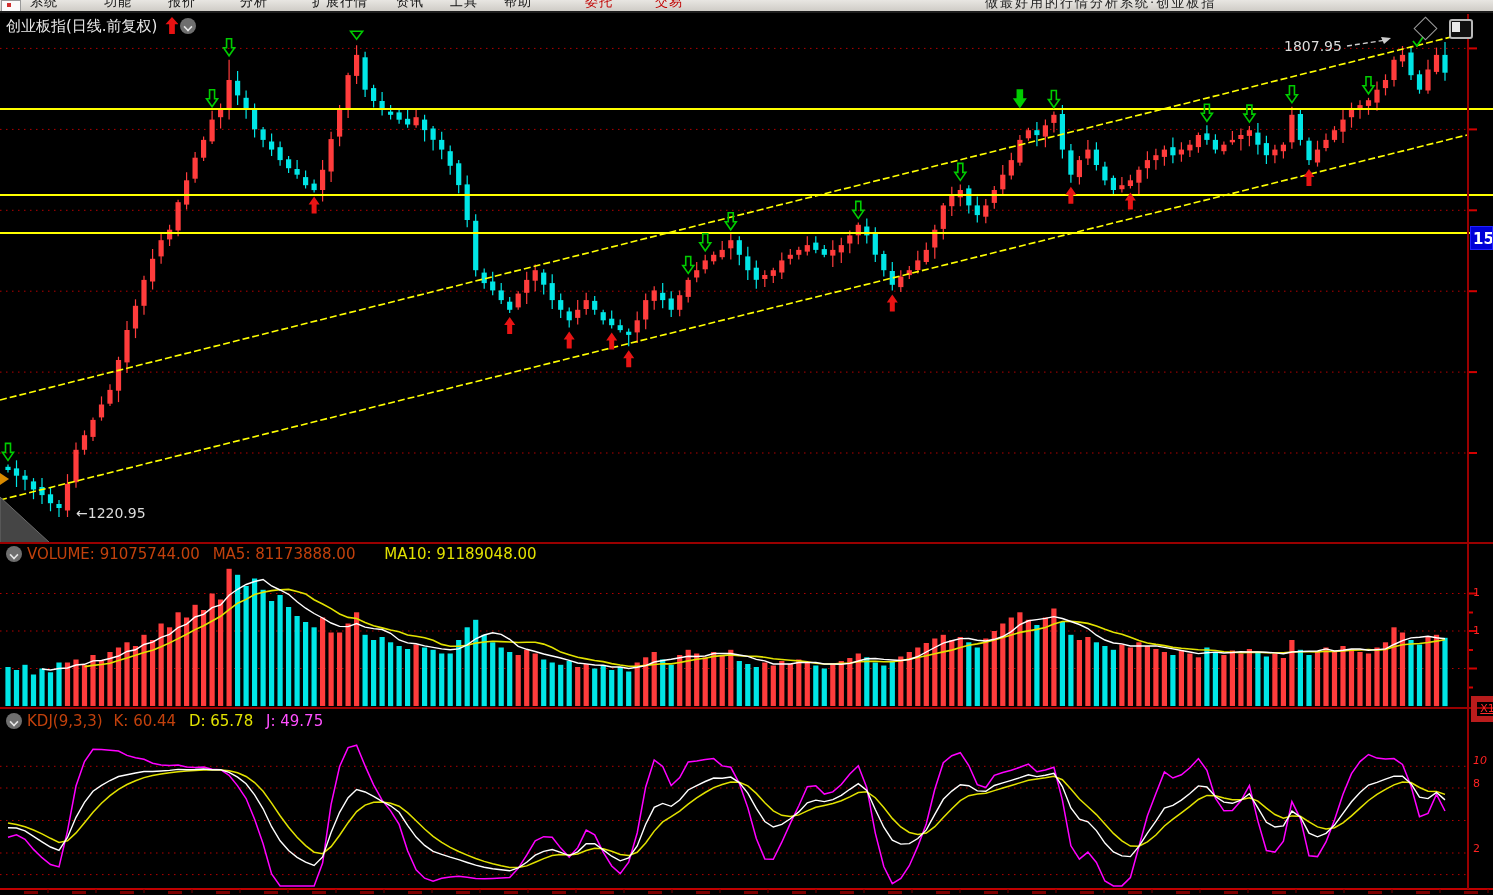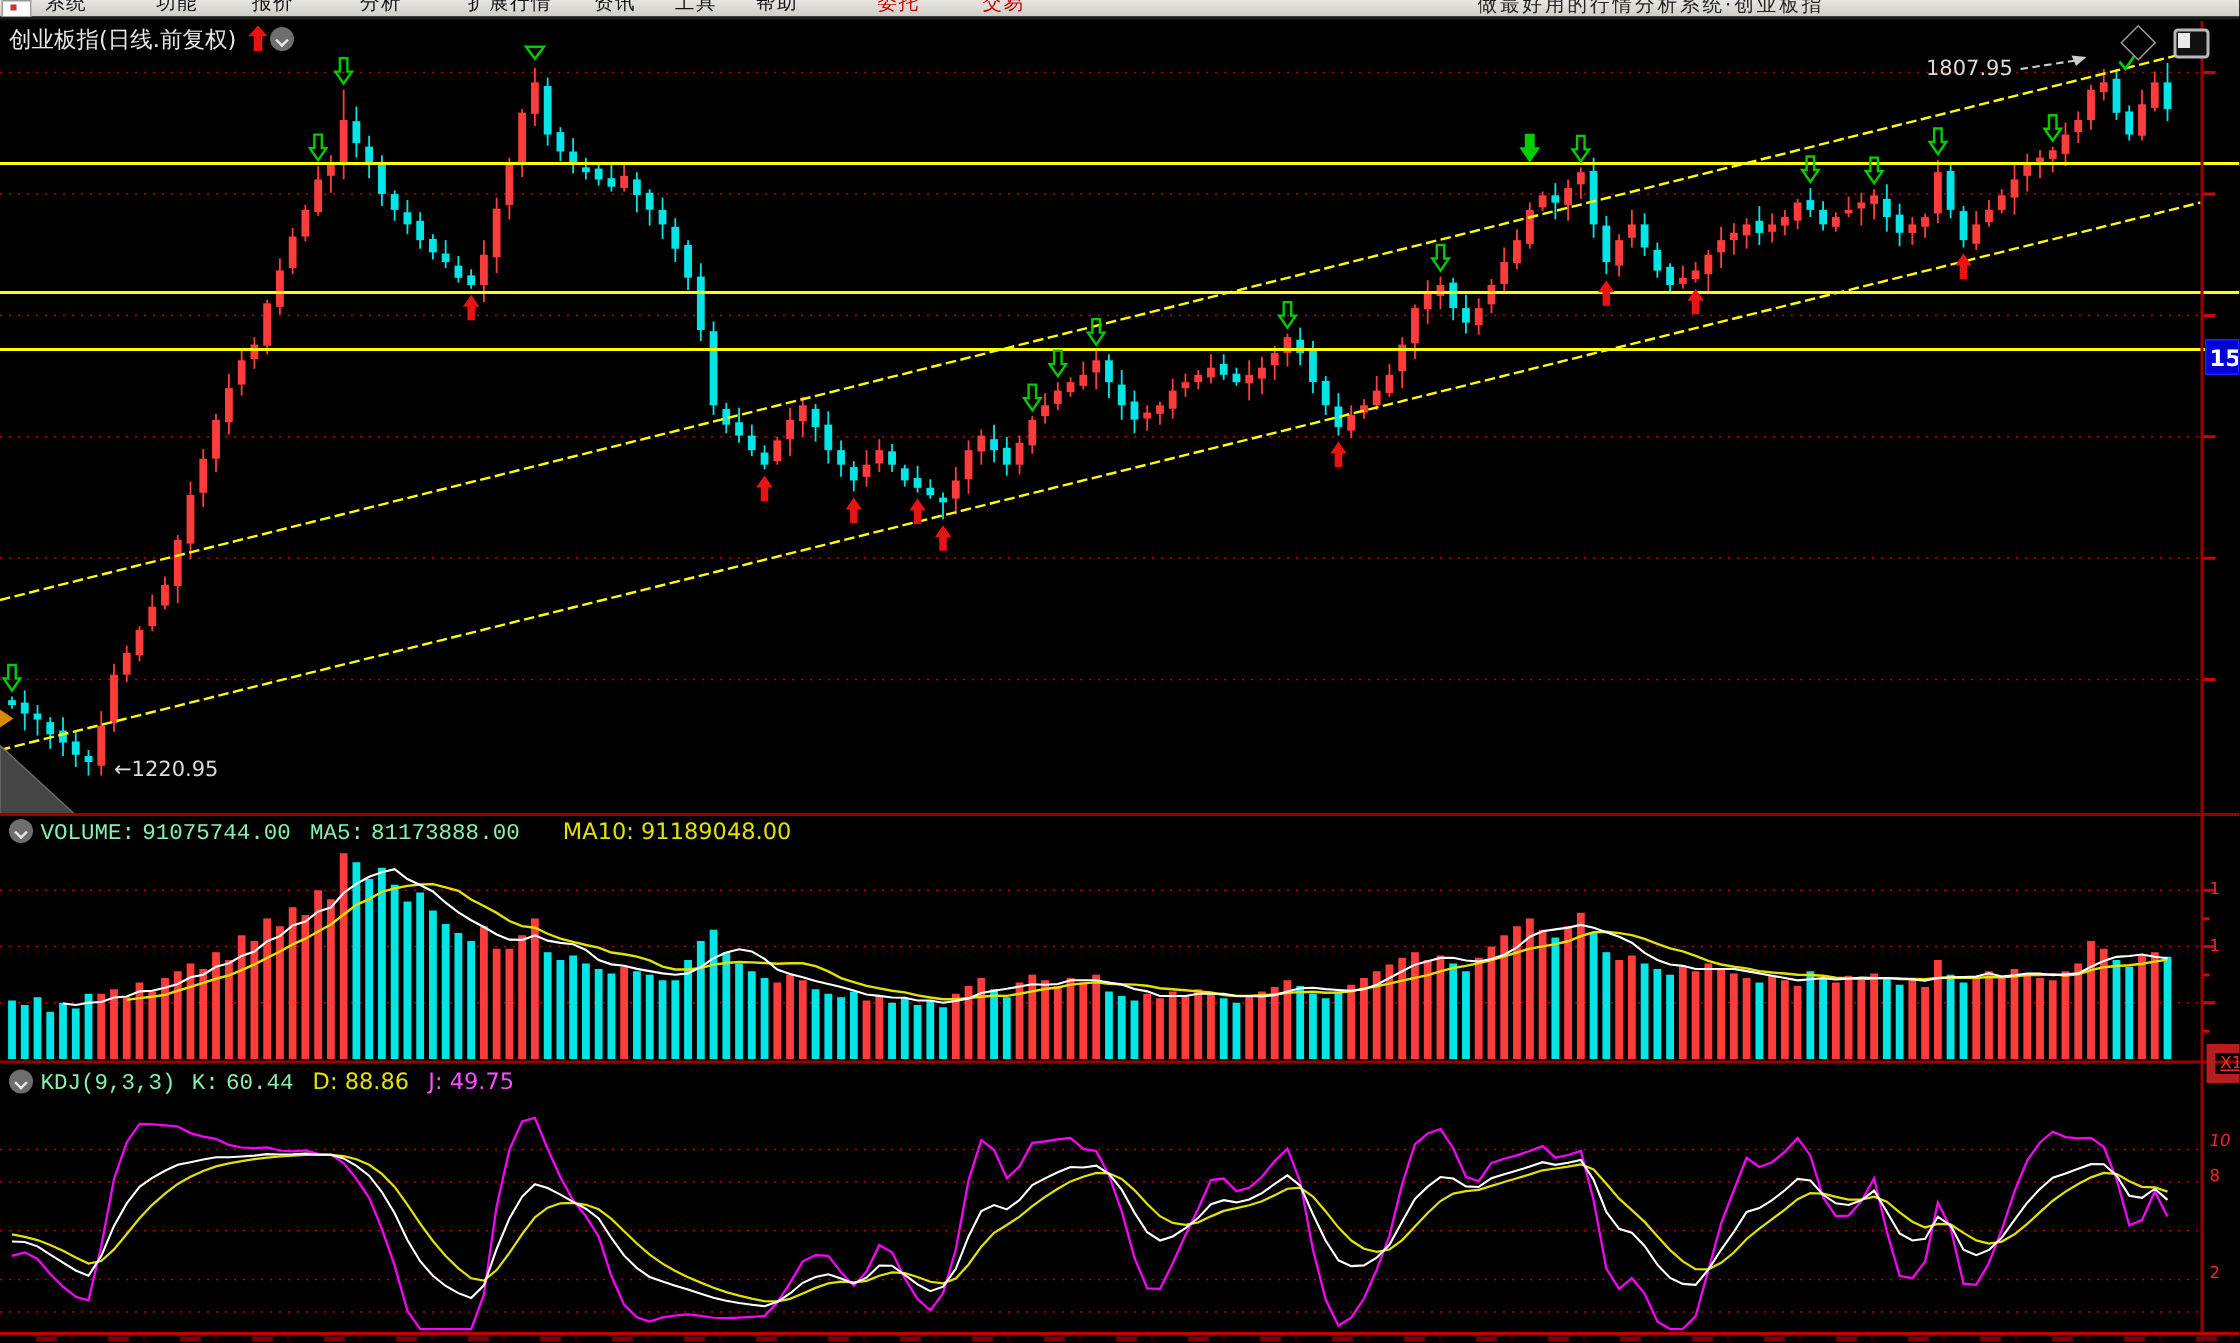--- a/index.html
+++ b/index.html
@@ -9,21 +9,21 @@
   #menu-bar{position:absolute;left:0;top:0;width:1493px;height:11px;
     background:linear-gradient(#e8e6e2,#cfccc6);border-bottom:2px solid #1d1d1d;overflow:hidden;}
   .menu-item{position:absolute;top:-7px;font-size:13px;color:#111;letter-spacing:1px;white-space:nowrap;}
   .menu-item.red{color:#c00000;}
   #menu-right{position:absolute;top:-6px;left:985px;width:245px;font-size:13px;color:#222;
     letter-spacing:2px;white-space:nowrap;overflow:hidden;}
   #app-icon{position:absolute;left:1px;top:0px;width:18px;height:11px;background:#fbfbfb;border:1px solid #999;}
   #app-icon i{position:absolute;left:5px;top:2px;width:4px;height:4px;background:#d03030;}
   
   .row{position:absolute;white-space:nowrap;font-size:15px;color:#e8e8e8;}
-  .t-white{color:#86efac;font-family:Liberation Mono, monospace;} .t-yellow{color:#e2e200;} .t-magenta{color:#ff4fff;}
+  .t-white{color:#c2410c;} .t-yellow{color:#e2e200;} .t-magenta{color:#ff4fff;}
   .circle-btn{display:inline-block;width:16px;height:16px;border-radius:50%;background:#6e6e6e;
     position:relative;vertical-align:-3px;margin:0 5px 0 2px;}
   .circle-btn:after{content:"";position:absolute;left:4px;top:5px;width:6px;height:6px;
     border-right:2px solid #e6e6e6;border-bottom:2px solid #e6e6e6;transform:rotate(45deg) scale(.8);}
   #title-up-arrow{display:inline-block;width:13px;height:17px;background:#e81212;margin-left:8px;vertical-align:-3px;
     clip-path:polygon(50% 0,100% 42%,72% 42%,72% 100%,28% 100%,28% 42%,0 42%);}
   
   .ov{position:absolute;white-space:nowrap;}
   #high-label{left:1284px;top:38px;color:#dcdcdc;font-size:14px;}
   #low-label{left:56px;top:505px;color:#dcdcdc;font-size:14px;margin-left:20px;}
@@ -715,21 +715,21 @@
     <span class="t-white">81173888.00</span>
     <span class="t-yellow" style="margin-left:24px;">MA10:</span>
     <span class="t-yellow">91189048.00</span>
   </div>
 
   <div class="row" style="left:4px;top:712px;">
     <span class="circle-btn"></span><span class="t-white">KDJ(9,3,3)</span>
     <span class="t-white" style="margin-left:6px;">K:</span>
     <span class="t-white">60.44</span>
     <span class="t-yellow" style="margin-left:8px;">D:</span>
-    <span class="t-yellow">88.86</span>
+    <span class="t-yellow">65.78</span>
     <span class="t-magenta" style="margin-left:8px;">J:</span>
     <span class="t-magenta">49.75</span>
   </div>
 
   <div class="ov" id="high-label">1807.95</div>
   <div class="ov" id="low-label">←1220.95</div>
   <div class="ov" id="price-box">156</div>
   <div class="ov" id="x1-box">X1</div>
 
   <div class="ov" id="diamond-icon"></div>

